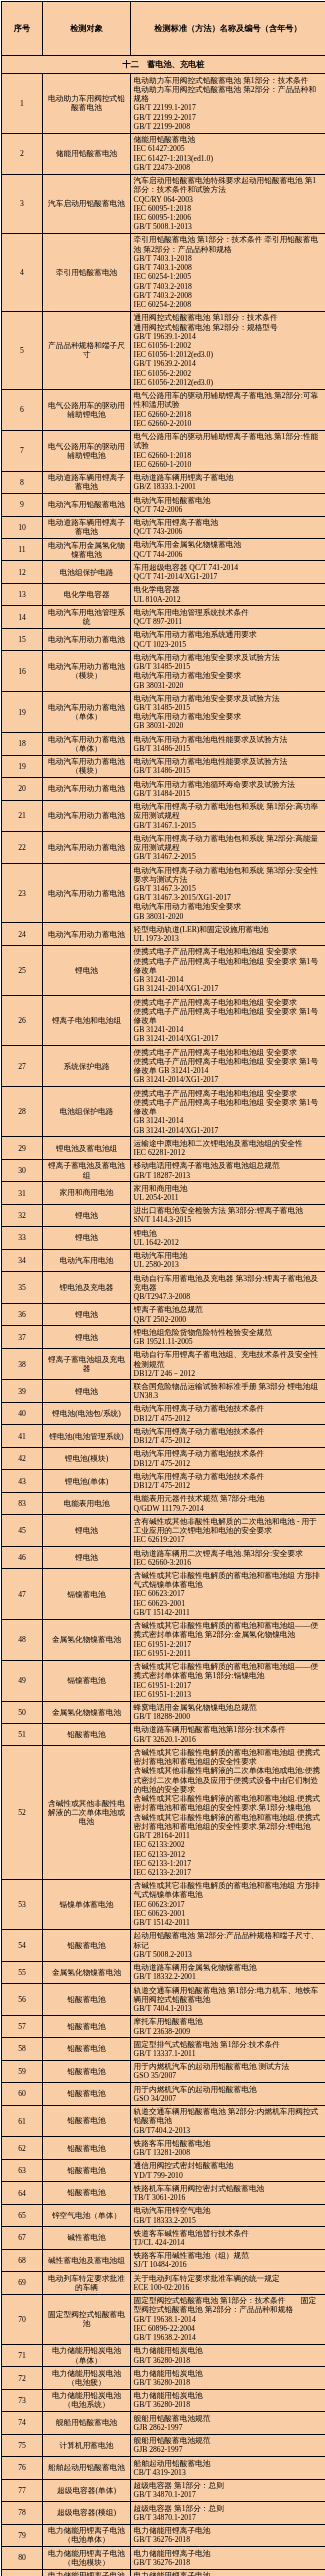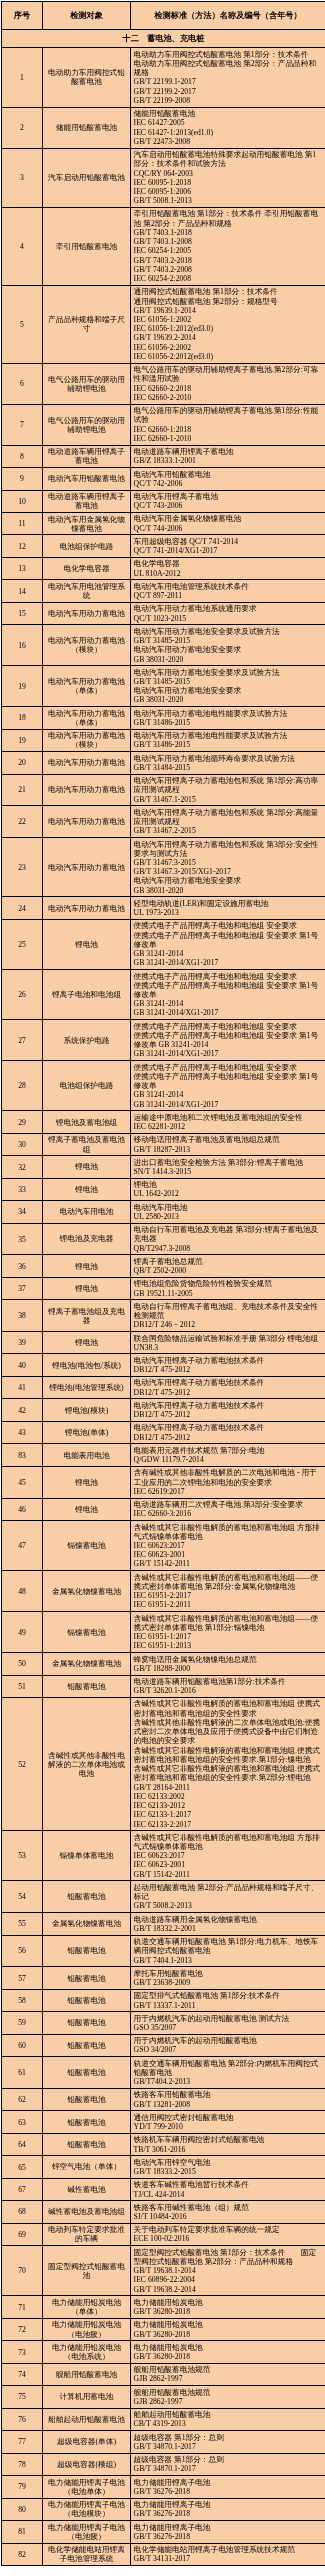--- a/index.html
+++ b/index.html
@@ -19,21 +19,21 @@
     border:0.5px solid #000;
     background:var(--cell-bg,#f9cda6);
     padding:1.5px 2.1px;
     vertical-align:middle;
     word-break:break-all;
   }
   th.head{
     font-size:8.2px;
     font-weight:bold;
     text-align:center;
-    padding:8px 1px;
+    padding:21px 1px;
   }
   td.section-cell{
     font-size:8.2px;
     font-weight:bold;
     text-align:center;
     padding:3.1px 3.1px;
   }
   td.no-cell{
     text-align:center;
     font-size:7.7px;
@@ -343,20 +343,28 @@
       </tr>
       <tr>
         <td class="no-cell">30</td>
         <td class="obj-cell">锂离子蓄电池及蓄电池组</td>
         <td class="std-cell">
           <div class="std-line">移动电话用锂离子蓄电池及蓄电池组总规范</div>
           <div class="std-line">GB/T 18287-2013</div>
         </td>
       </tr>
       <tr>
+        <td class="no-cell">31</td>
+        <td class="obj-cell">家用和商用电池</td>
+        <td class="std-cell">
+          <div class="std-line">家用和商用电池</div>
+          <div class="std-line">UL 2054-2011</div>
+        </td>
+      </tr>
+      <tr>
         <td class="no-cell">32</td>
         <td class="obj-cell">锂电池</td>
         <td class="std-cell">
           <div class="std-line">进出口蓄电池安全检验方法 第3部分:锂离子蓄电池</div>
           <div class="std-line">SN/T 1414.3-2015</div>
         </td>
       </tr>
       <tr>
         <td class="no-cell">33</td>
         <td class="obj-cell">锂电池</td>

